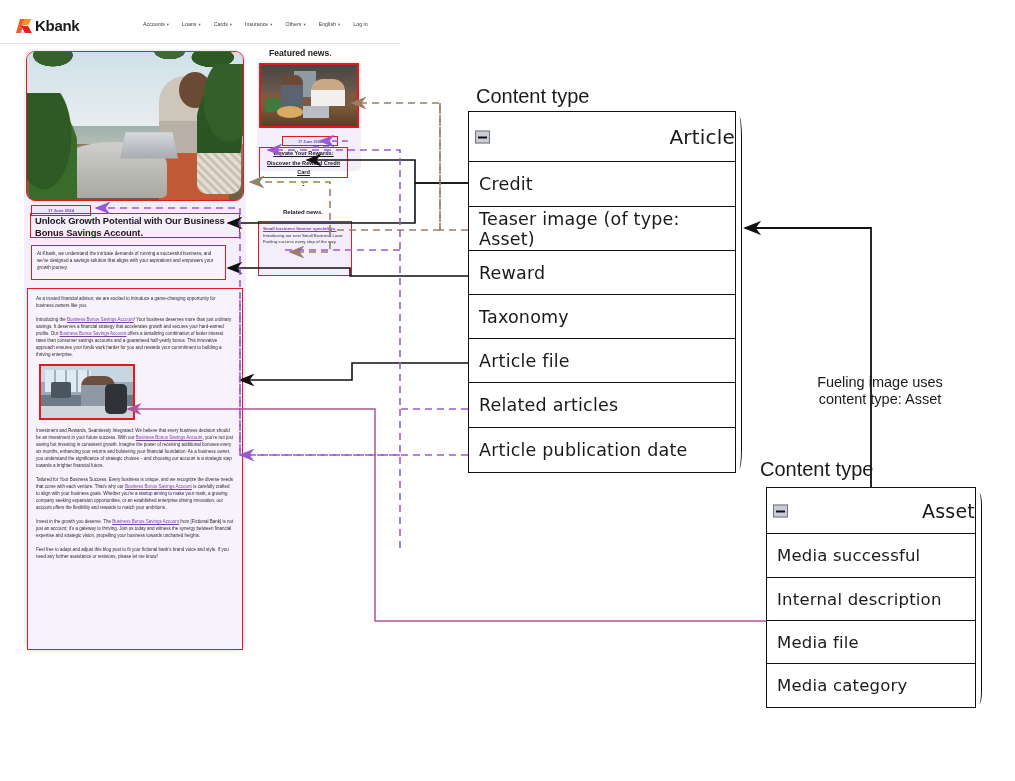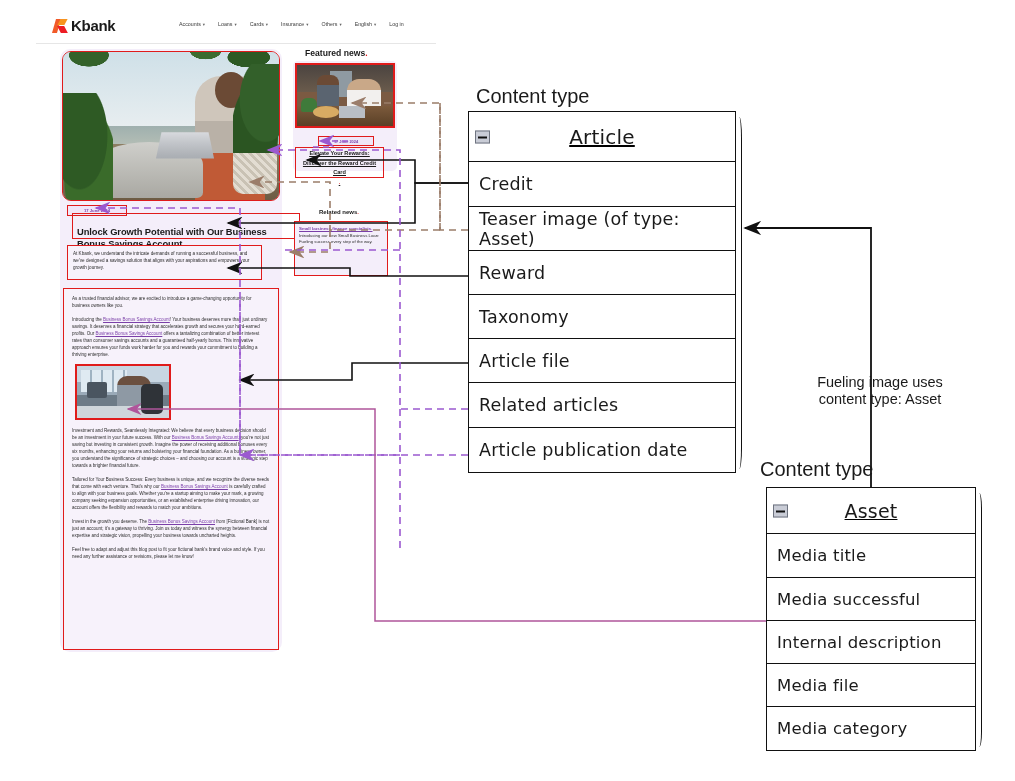--- a/index.html
+++ b/index.html
@@ -9,21 +9,20 @@
     background: #ffffff;
     font-family: "Liberation Sans", sans-serif;
     overflow: hidden;
   }
   #root { position: relative; width: 1015px; height: 781px; background:#fff; }
 
   
   .page-mock {
     position: absolute; left: 0; top: 0; width: 400px; height: 660px;
     background: #ffffff;
-    margin-left: 36px;
   }
   .nav-bar {
     position: absolute; left: 0; top: 0; width: 400px; height: 44px;
     border-bottom: 1px solid #e6e6e6; background: #fff;
   }
   .logo-wrap { position: absolute; left: 18px; top: 17px; display: flex; align-items: center; gap: 4px; }
   .logo-mark { width: 13px; height: 14px; position: relative; }
   .logo-mark i {
     position:absolute; background:#f15a29; display:block;
   }
@@ -78,22 +77,22 @@
      background: repeating-linear-gradient(45deg,#e3ddd2 0 3px, #c9c2b4 3px 6px); border-radius:10px; }
 
   .meta-date {
     position: absolute; left: 31px; top: 205px; width: 60px; height: 11px;
     background: #f0e6f8; border: 1.3px solid #e01b1b;
     display:flex; align-items:center; justify-content:center;
   }
   .meta-date span { font-size: 4.2px; color:#7a3fa8; font-weight:700; }
 
   .hero-title {
-    position: absolute; left: 36px; top: 213px; width: 228px; height: 25px;
-    border: 1.4px solid #e01b1b; padding: 12px 4px;
+    position: absolute; left: 30px; top: 213px; width: 210px; height: 25px;
+    border: 1.4px solid #e01b1b; padding: 1px 4px;
   }
   .hero-title span {
     display:block; font-size: 9.4px; font-weight: 800; color:#1a1a1a;
     line-height: 11.6px; letter-spacing:-0.1px;
   }
   .hero-summary {
     position: absolute; left: 31px; top: 245px; width: 195px; height: 35px;
     border: 1.4px solid #e01b1b; background:#f7f2fb; padding: 4px 5px;
   }
   .hero-summary span { display:block; font-size: 4.6px; color:#2b2b2b; line-height: 7.2px; }
@@ -190,21 +189,21 @@
   .row {
     position: relative; border: 1.8px solid #111; background: #fff;
     display:flex; align-items:center;
     font-family: "DejaVu Sans", sans-serif;
   }
   .row .lbl {
     font-size: 17.5px; color:#1a1a1a; padding-left: 10px;
     font-family: "DejaVu Sans", sans-serif;
     letter-spacing: 0.2px;
   }
-  .row.header { justify-content: center; text-decoration: underline; }
+  .row.header { justify-content: flex-end; }
   .row.header .lbl { font-size: 20px; padding-left: 0; font-weight: 400; }
   .collapse-btn {
     position:absolute; left: 6px; top: 50%; transform: translateY(-50%);
     width: 15px; height: 13px; background: #c9ccd6; border: 1px solid #6f7480;
     display:flex; align-items:center; justify-content:center;
   }
   .collapse-btn .bar { width: 9px; height: 2px; background:#111; }
 
   
   #article-box { left: 468px; top: 113px; width: 268px; }
@@ -407,23 +406,20 @@
 
   <div class="ctbox" id="asset-box">
     <div class="sketch-edge"></div>
     <div class="row header">
       <div class="collapse-btn">
           <div class="bar"></div>
         </div>
       <div class="lbl">Asset</div>
     </div>
     <div class="row">
-      <div class="lbl">Media title</div>
-    </div>
-    <div class="row">
       <div class="lbl">Media successful</div>
     </div>
     <div class="row">
       <div class="lbl">Internal description</div>
     </div>
     <div class="row">
       <div class="lbl">Media file</div>
     </div>
     <div class="row">
       <div class="lbl">Media category</div>

